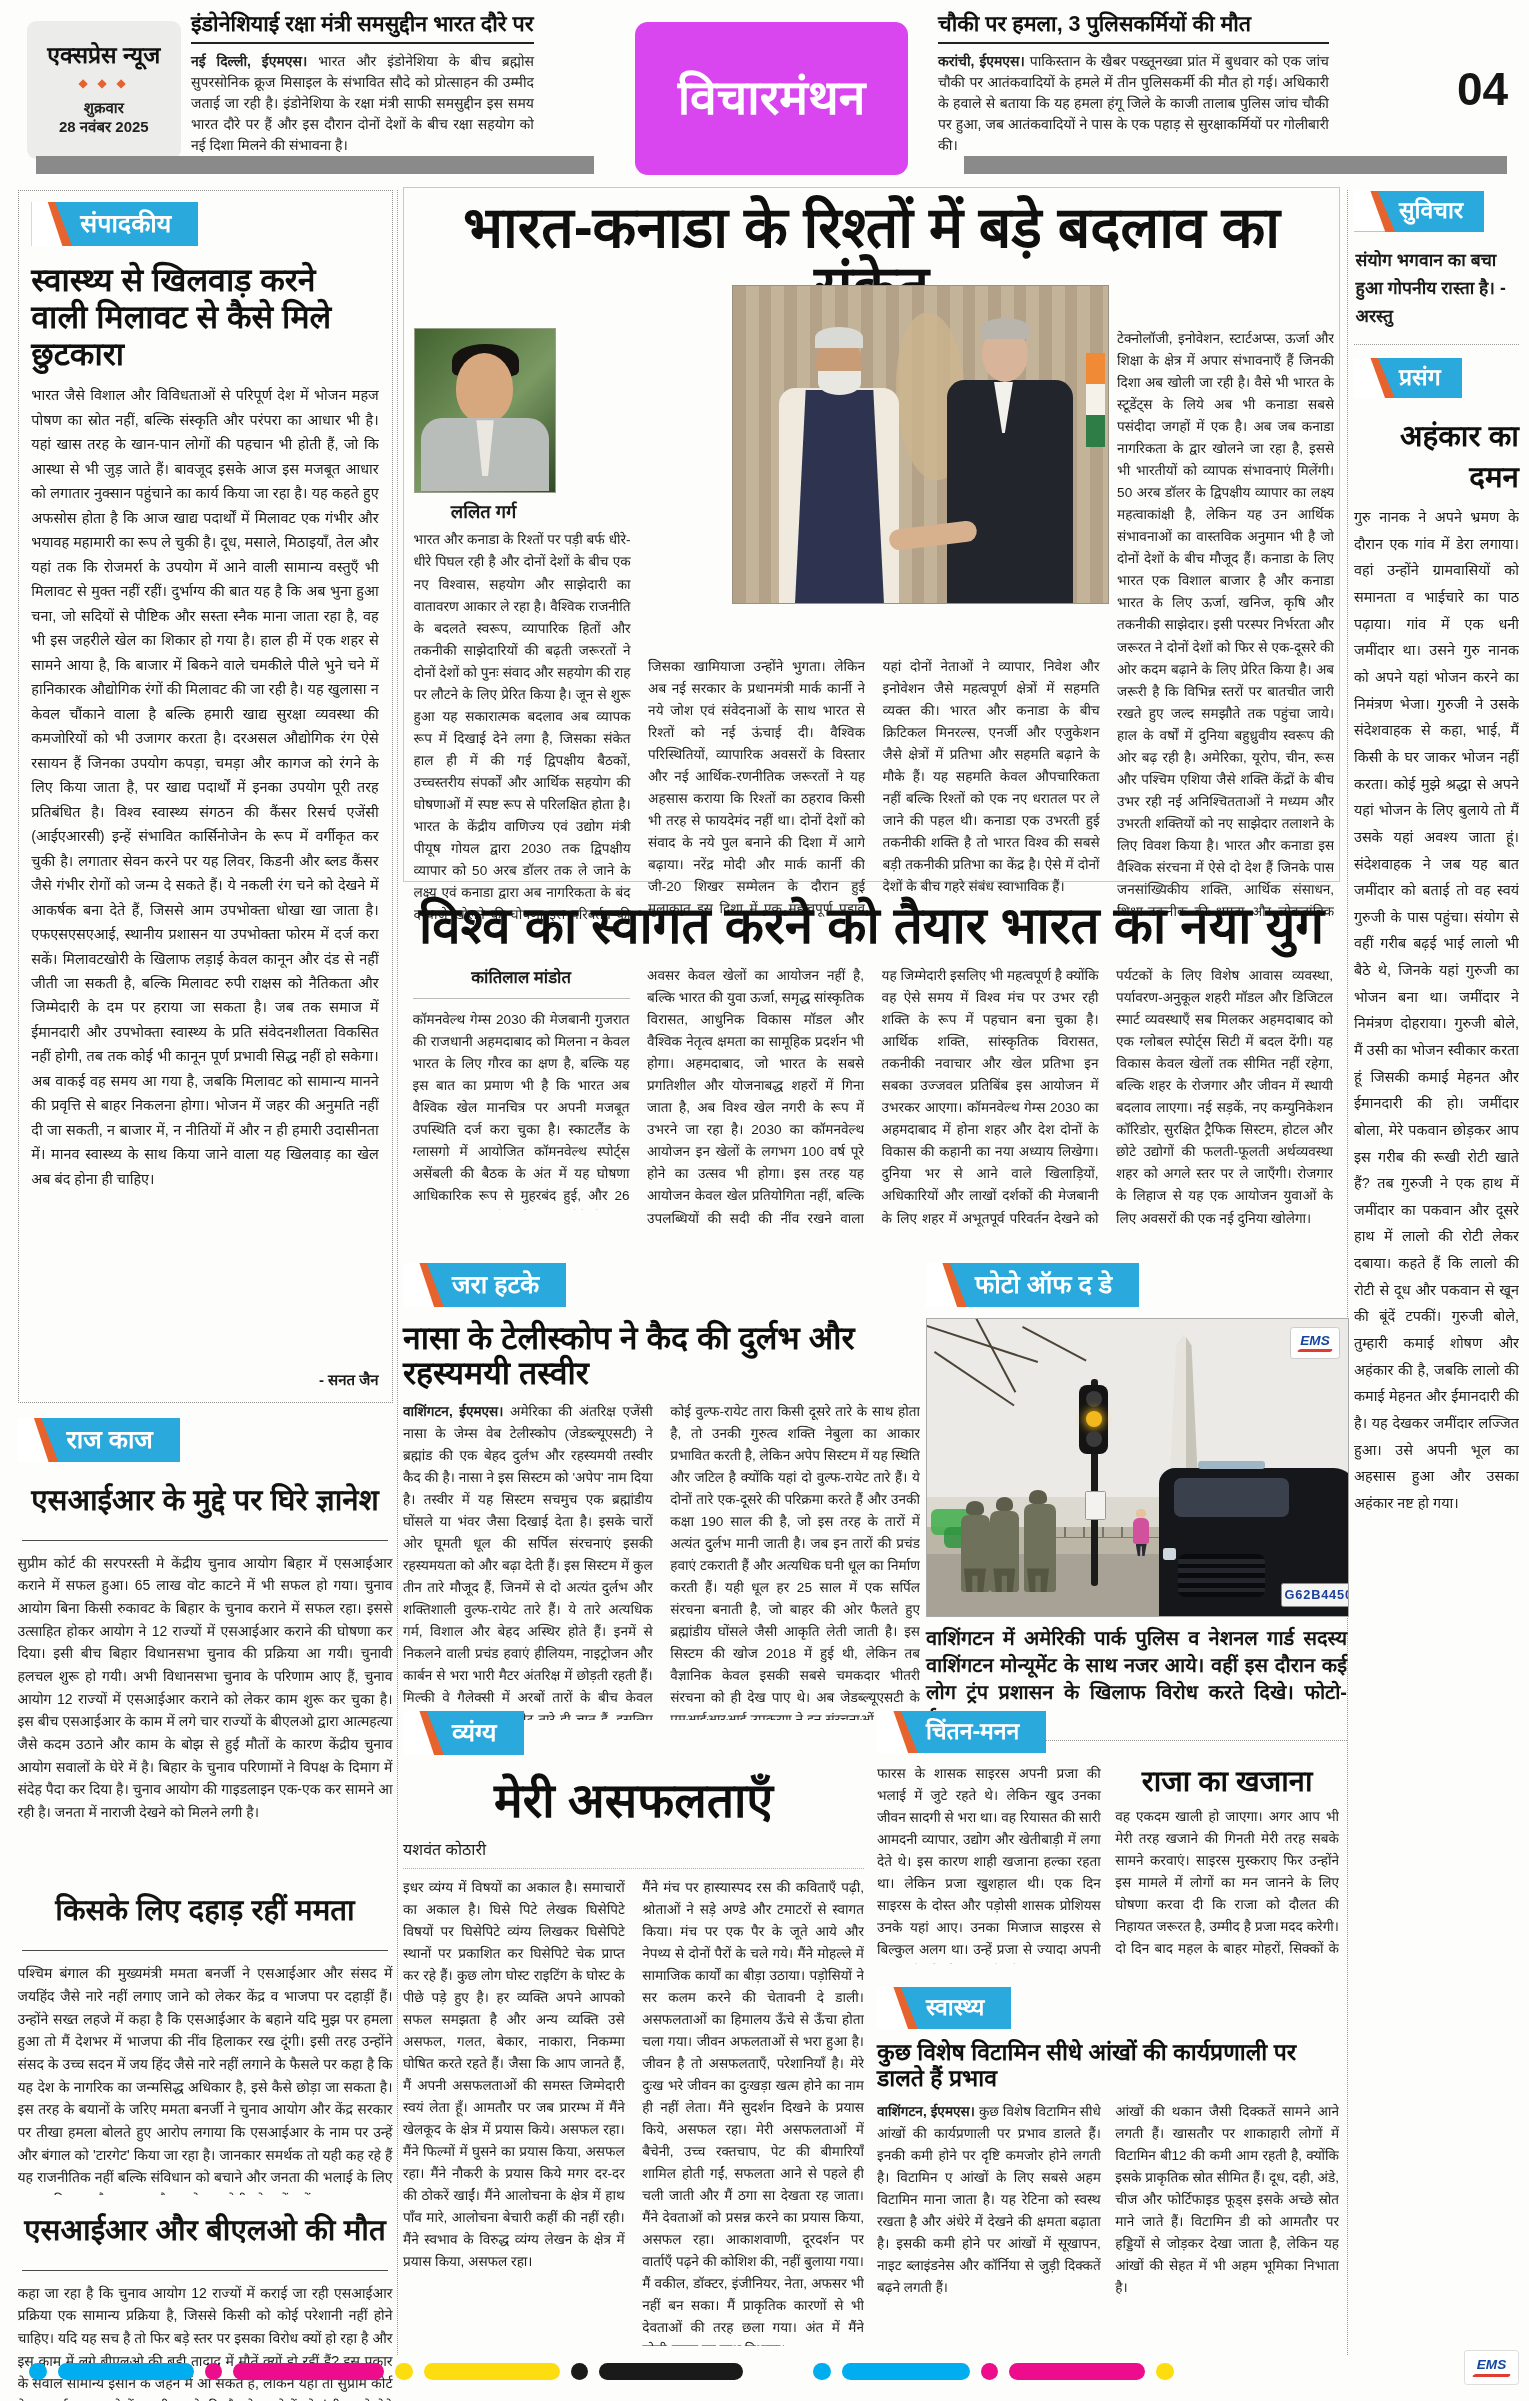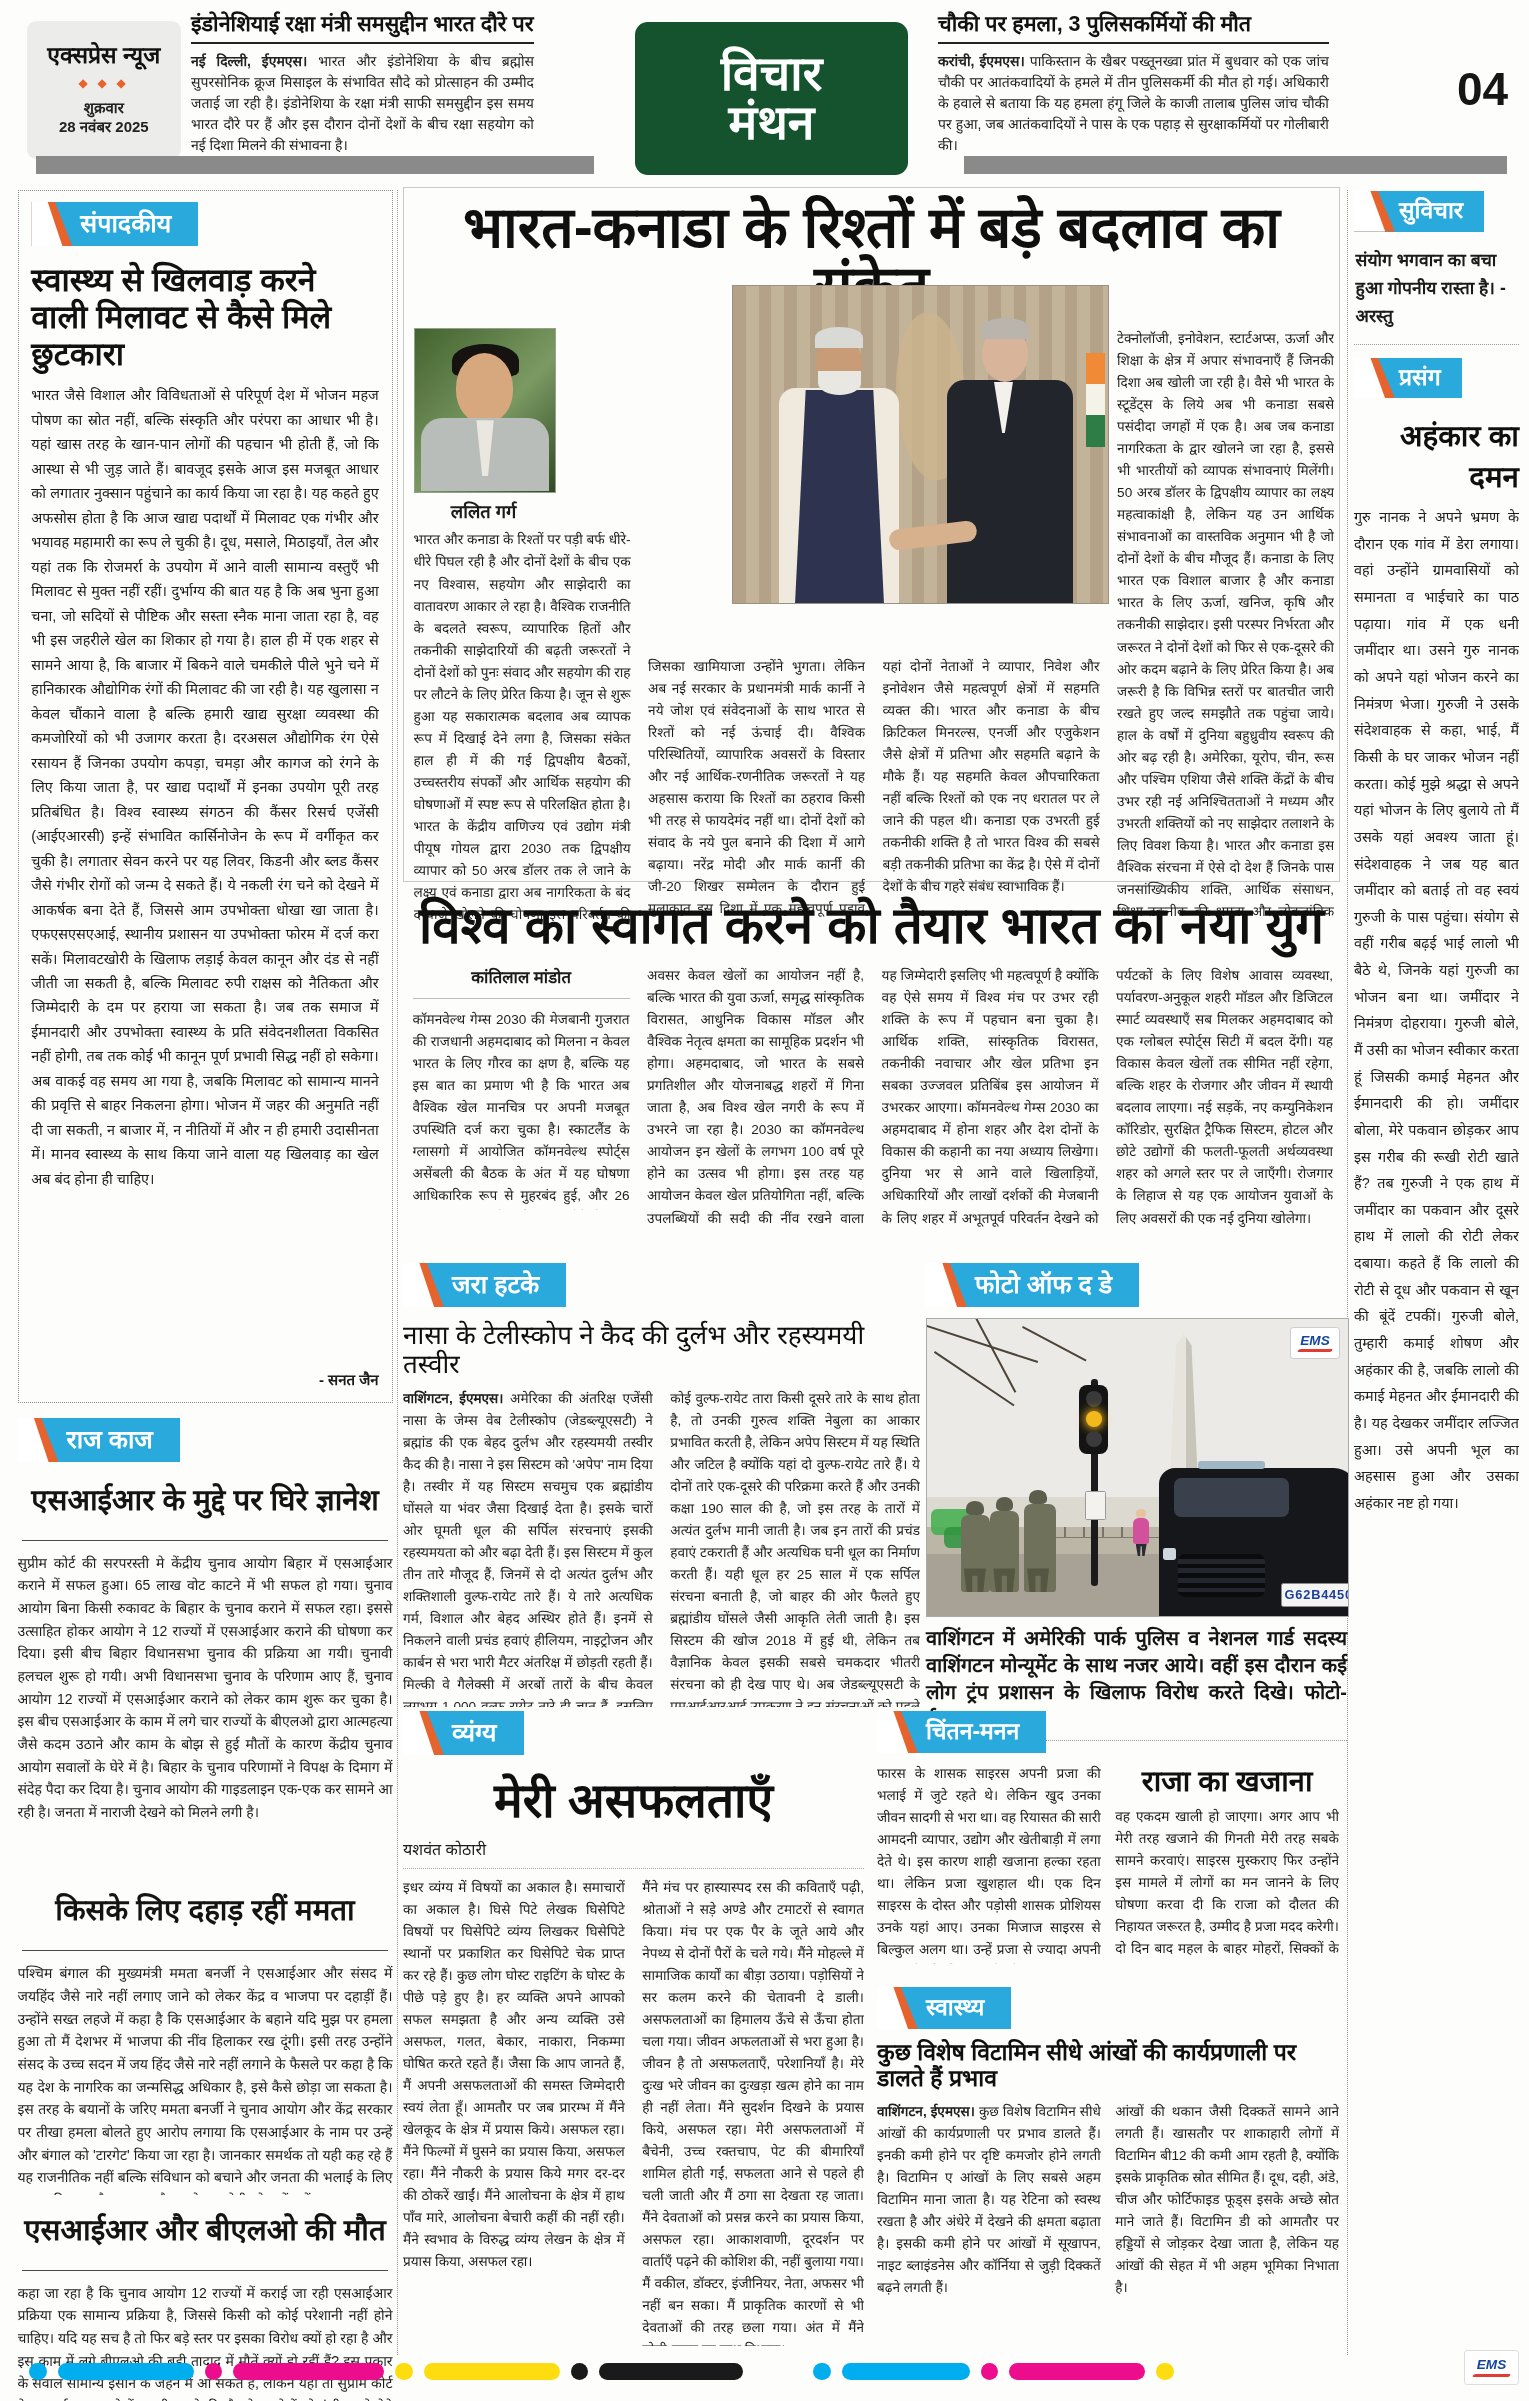--- a/index.html
+++ b/index.html
@@ -10,22 +10,22 @@
   .masthead{left:27px;top:21px;width:144px;height:128px;background:#ececea;border-radius:9.6px;
             display:flex;flex-direction:column;align-items:center;justify-content:center;text-align:center;padding:4.8px;}
   .masthead .mtitle{font-size:23px;font-weight:800;color:#111;line-height:1.1;}
   .masthead .morn{color:#e7632e;font-size:12px;letter-spacing:3.2px;margin:8px 0;}
   .masthead .mday,.masthead .mdate{font-size:15px;font-weight:700;color:#222;line-height:1.3;}
   .brief{top:12.8px;}
   .brief .bh{font-size:21.5px;font-weight:800;line-height:1.1;border-bottom:2.4px solid #222;
              padding-bottom:5.6px;margin-bottom:7.2px;color:#111;}
   .brief .bb{font-size:14px;line-height:1.5;font-weight:500;text-align:justify;color:#222;}
   .dl{font-weight:800;}
-  .banner{left:635px;top:22px;width:273px;height:153px;background:#14532d;border-radius:12.8px;overflow:hidden;
-          display:flex;flex-direction:column;align-items:center;justify-content:center;}
+  .banner{left:635px;top:22px;width:273px;height:153px;background:#d946ef;border-radius:12.8px;overflow:hidden;
+          display:flex;flex-direction:row;align-items:center;justify-content:center;}
   .banner .bl{color:#fff;font-size:48px;font-weight:900;line-height:1.02;}
   .pageno{left:1457px;top:62px;font-size:46px;font-weight:900;color:#161616;}
   .gbar{top:156px;height:17.5px;background:#8a8a8a;}
   
   .label{position:relative;display:inline-block;background:#2aa9dc;color:#fff;font-weight:800;
          padding:8.8px 27px 10.4px 49px;font-size:25px;line-height:1;overflow:hidden;}
   .label::before{content:"";position:absolute;left:0;top:0;bottom:0;width:41px;background:#e7632e;
                  clip-path:polygon(0 0,58% 0,100% 100%,0 100%);}
   .label::after{content:"";position:absolute;left:0;top:0;bottom:0;width:41px;background:#fff;
                 clip-path:polygon(0 0,40% 0,76% 100%,0 100%);}
@@ -64,21 +64,21 @@
   .mp-vest{position:absolute;left:62px;top:104px;width:89px;height:214px;background:#2e3450;clip-path:polygon(12% 0,88% 0,100% 100%,0 100%);}
   .mp-torso-r{position:absolute;left:214px;top:94px;width:126px;height:223px;background:#23252c;border-radius:17.5px 17.5px 0 0;}
   .mp-shirt-r{position:absolute;left:257px;top:96px;width:27px;height:51px;background:#f2f1ec;clip-path:polygon(15% 0,85% 0,55% 100%,45% 100%);}
   .mp-arm{position:absolute;left:156px;top:239px;width:88px;height:21px;background:#d7b08e;border-radius:10.4px;transform:rotate(-7deg);}
   .mp-flag{position:absolute;right:3.2px;top:67px;width:19px;height:94px;background:linear-gradient(#f08a36 0 33%,#f5f2ea 33% 66%,#2e7d46 66%);}
   .spacer-photo{height:328px;}
   .art2{left:403px;top:891px;width:937px;height:360px;padding:4.8px 9.6px;box-sizing:border-box;}
   .art2 .ah{font-size:51px;font-weight:900;text-align:center;line-height:1.05;margin:3.2px 0 12.8px;color:#0f0f0f;}
   .byline{text-align:center;font-weight:800;font-size:16.7px;border-bottom:1.6px solid #bbb;padding-bottom:9.6px;margin-bottom:9.6px;}
   .jara{left:403px;top:1263px;width:517px;height:439px;}
-  .jara .ah{font-size:26px;font-weight:400;line-height:1.1;margin:11px 0 9.6px;color:#0f0f0f;}
+  .jara .ah{font-size:32px;font-weight:700;line-height:1.1;margin:11px 0 9.6px;color:#0f0f0f;}
   .cols2{display:flex;gap:17.5px;}
   .c2{flex:1;}
   .pod{left:926px;top:1263px;width:421px;height:439px;}
   .pod-photo{position:relative;width:421px;height:297px;margin-top:8px;border:0.8px solid #aaa;overflow:hidden;
              background:linear-gradient(#eceae6 0 60%,#dcd9d0 60% 70%,#bcb6a7 70% 79%,#a8a296 79% 100%);}
   .wm-obelisk{position:absolute;left:54%;top:5%;width:59px;height:222px;
               background:linear-gradient(90deg,#e6e4dd 0 55%,#c7c4ba 55% 100%);
               clip-path:polygon(50% 0,63% 5%,80% 100%,20% 100%,37% 5%);}
   .wm-fence{position:absolute;left:28%;width:46%;top:70%;height:9.6px;
             background:repeating-linear-gradient(90deg,#4a4a46 0 2.4px,transparent 2.4px 19px);border-bottom:1.6px solid #57534b;opacity:.6;}

